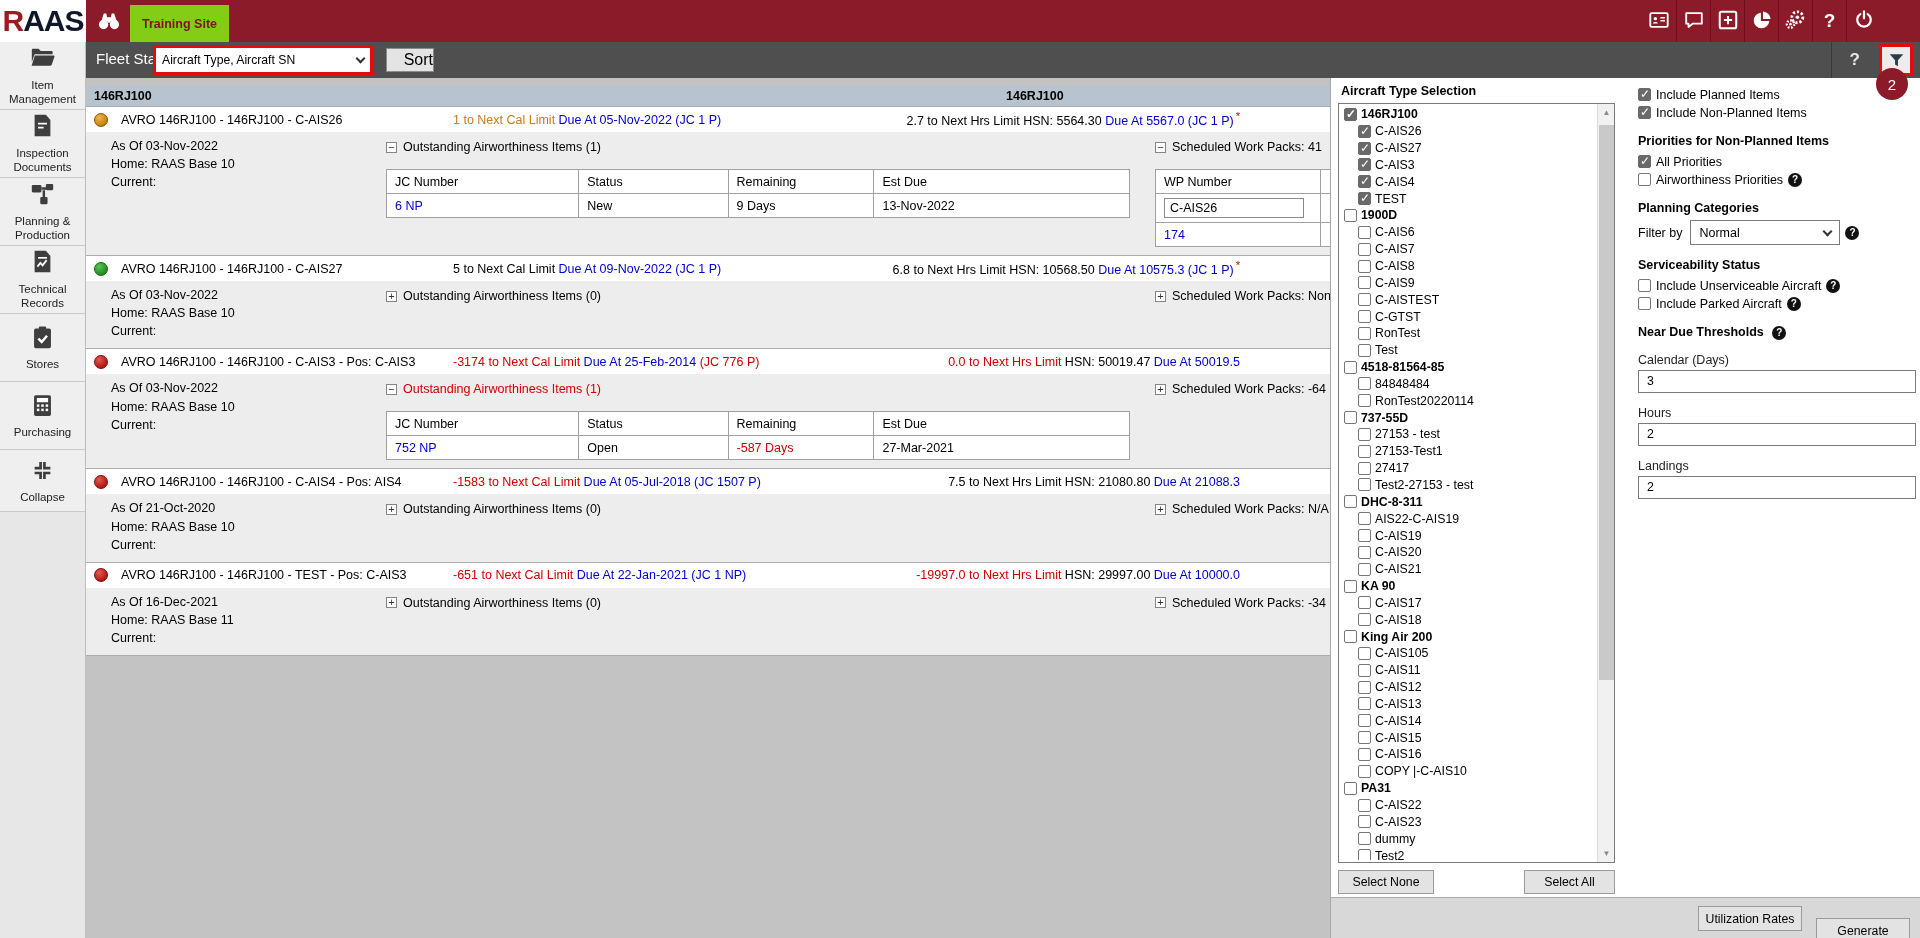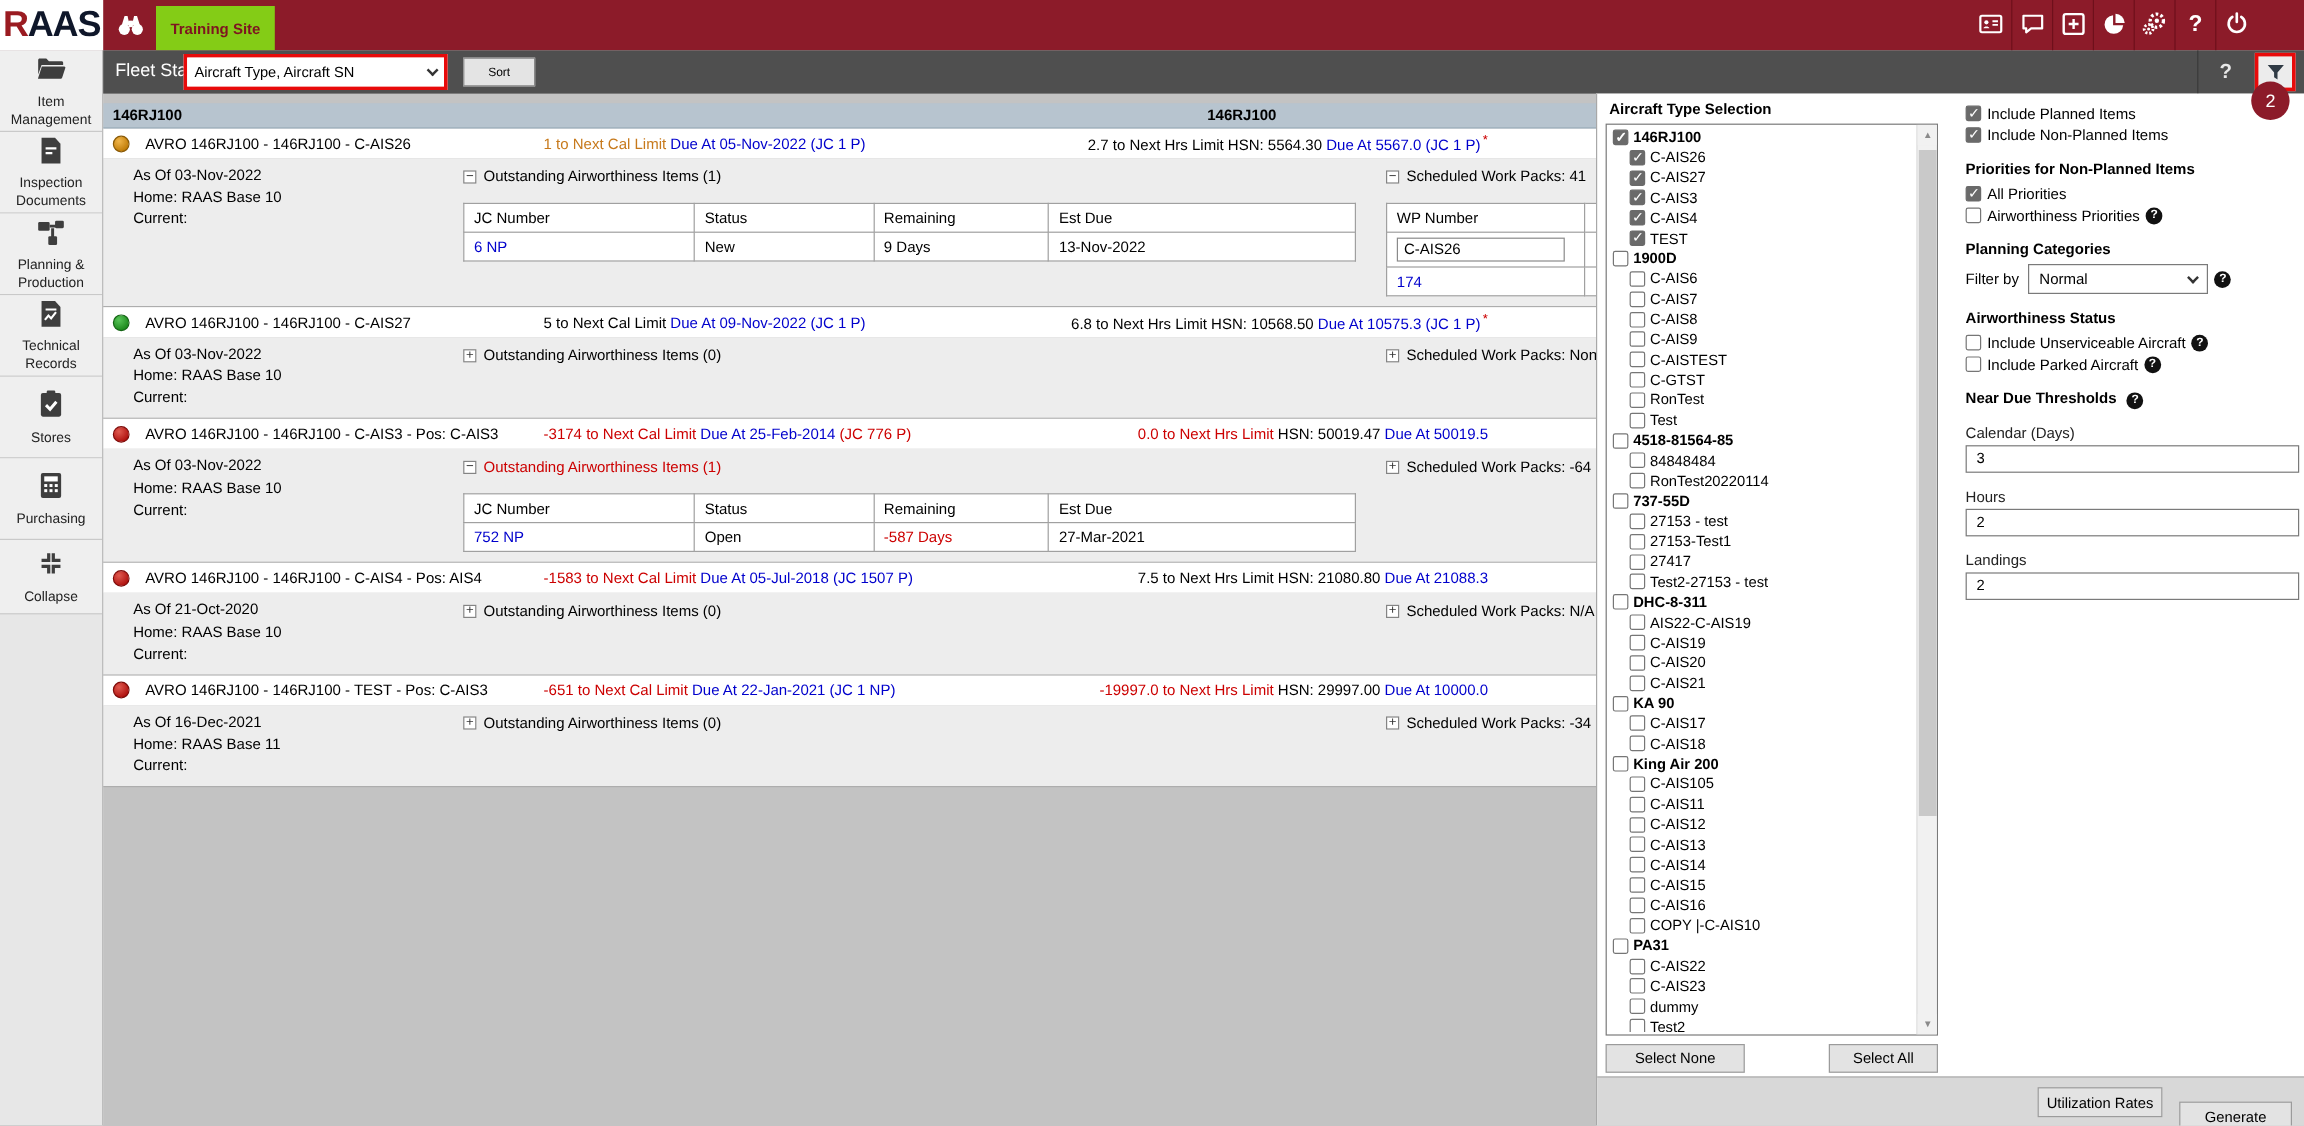--- a/index.html
+++ b/index.html
@@ -33,22 +33,22 @@
   .side-item.collapse { height:62px; }
 
   
   #toolbar { position:absolute; left:86px; top:42px; right:0; height:36px; background:#4F4F4F; }
   #fleet-title { position:absolute; left:10px; top:8px; color:#fff; font-size:15px; }
   #sort-wrap { position:absolute; left:67px; top:3px; border:3px solid #E80A0A; background:#fff; }
   #sort-select { width:214px; height:24px; background:#fff; display:flex; align-items:center;
                  padding:0 6px; font-size:12.2px; cursor:pointer; position:relative; }
   .chev { width:7px; height:7px; border-right:2px solid #333; border-bottom:2px solid #333;
           transform:rotate(45deg); margin-left:auto; margin-bottom:3px; }
-  #sort-btn { position:absolute; left:300px; top:6px; width:60px; height:24px;
-              background:#E4E4E4; border:1px solid #8a8a8a; font-size:10px; cursor:pointer; }
+  #sort-btn { position:absolute; left:300px; top:6px; width:48px; height:24px;
+              background:#E4E4E4; border:1px solid #8a8a8a; font-size:16px; cursor:pointer;text-align:right; }
   #tb-help { position:absolute; right:60px; top:8px; color:#E8E8E8; font-size:17px; font-weight:bold; }
   #tb-sep { position:absolute; right:88px; top:0; height:36px; border-left:1px solid #3a3a3a; }
   #filter-btn { position:absolute; right:7px; top:2px; width:34px; height:32px;
                 background:#ECECEC; border:3px solid #E80A0A; display:flex;
                 align-items:center; justify-content:center; cursor:pointer; }
   #badge { position:absolute; left:1876px; top:68px; width:32px; height:32px; border-radius:50%;
            background:#8C1B29; color:#fff; font-size:15px; display:flex; align-items:center;
            justify-content:center; z-index:60; }
 
   
@@ -97,21 +97,21 @@
   .cb.on { background:#6A6A6A; border-color:#6A6A6A; }
   .cb.on::after { content:"\2713"; position:absolute; left:1px; top:-2px; color:#fff; font-size:12px; }
   #lb-scroll { position:absolute; right:0; top:0; width:17px; bottom:0; background:#F1F1F1;
                border-left:1px solid #dcdcdc; }
   .sb-btn { position:absolute; left:0; width:17px; height:17px; background:#F1F1F1; color:#8a8a8a;
             font-size:8px; display:flex; align-items:center; justify-content:center; cursor:pointer; }
   #sb-up { top:0; } #sb-dn { bottom:0; }
   #sb-thumb { position:absolute; left:1px; top:21px; width:15px; height:555px; background:#C9C9C9; cursor:pointer; }
   .sel-btn { position:absolute; top:792px; height:24px; background:#E3E3E3; border:1px solid #9b9b9b;
              font-size:12.3px; cursor:pointer; font-family:"Liberation Sans",sans-serif; }
-  #sel-none { left:7px; width:116px; }
+  #sel-none { left:7px; width:96px; }
   #sel-all { left:193px; width:91px; }
 
   #opts { position:absolute; left:307px; top:8px; width:280px; }
   .opt-row { display:flex; align-items:center; height:17px; margin-bottom:1px; }
   .opt-row .cb { margin-right:5px; }
   .opt-h { font-weight:bold; margin:13px 0 5px 0; }
   .helpdot { width:14px; height:14px; border-radius:50%; background:#111; color:#fff; font-size:10px;
              font-weight:bold; display:inline-flex; align-items:center; justify-content:center;
              margin-left:5px; flex:0 0 auto; cursor:pointer; }
   .filt-row { display:flex; align-items:center; margin-top:4px; }
@@ -690,21 +690,21 @@
     <div class="opt-h">Planning Categories</div>
     <div class="filt-row">
       <span>Filter by</span>
       <div class="sel-box">
         <span>Normal</span>
         <span class="chev"></span>
       </div>
       <span class="helpdot">?</span>
     </div>
 
-    <div class="opt-h">Airworthiness Status</div>
+    <div class="opt-h">Serviceability Status</div>
     <div class="opt-row">
       <span class="cb"></span>
       <span>Include Unserviceable Aircraft</span>
       <span class="helpdot">?</span>
     </div>
     <div class="opt-row">
       <span class="cb"></span>
       <span>Include Parked Aircraft</span>
       <span class="helpdot">?</span>
     </div>

